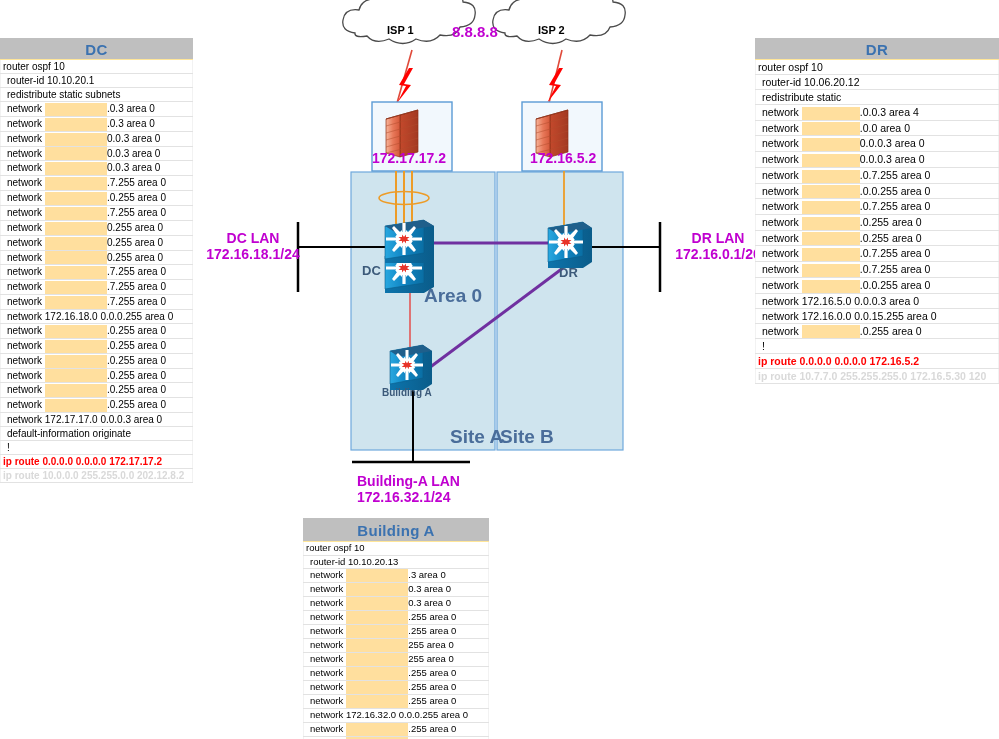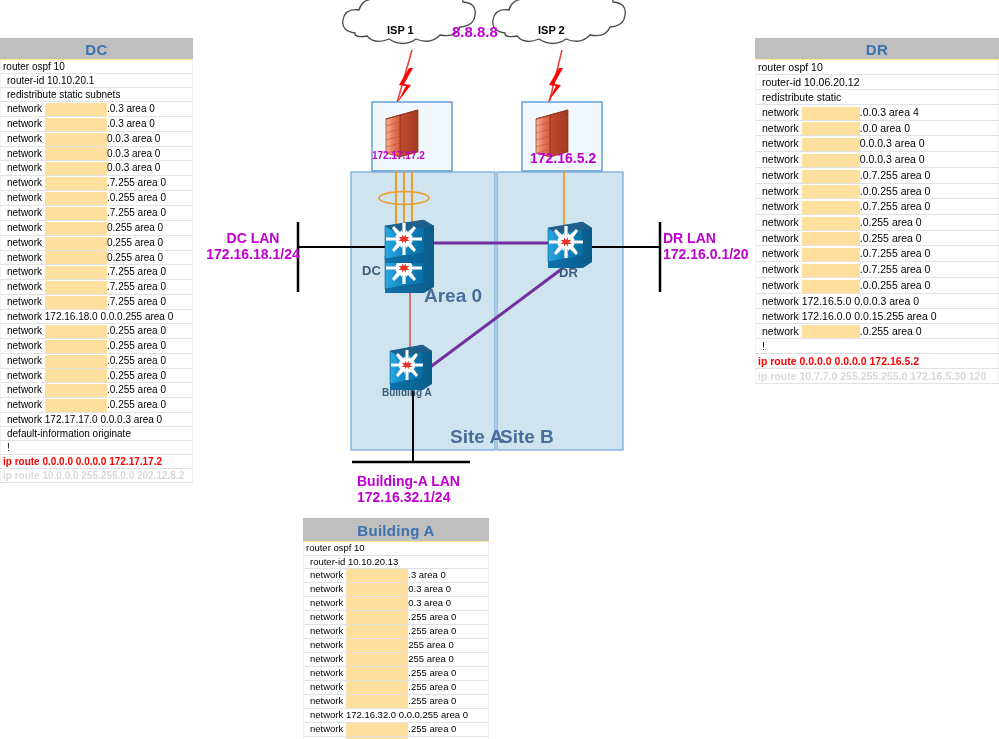--- a/index.html
+++ b/index.html
@@ -270,37 +270,37 @@
       </g>
     </g>
   </g>
 </svg>
 
 <div class="dlabel magenta" style="left:452px;top:2px;font-size:15px;margin-top:21px;">8.8.8.8</div>
 
 <div class="dlabel ispname" style="left:387px;top:24px;">ISP 1</div>
 <div class="dlabel ispname" style="left:538px;top:24px;">ISP 2</div>
 
-<div class="dlabel magenta" style="left:372px;top:150px;font-size:10px;">172.17.17.2</div>
+<div class="dlabel magenta" style="left:372px;top:150px;font-size:14px;">172.17.17.2</div>
 <div class="dlabel magenta" style="left:530px;top:150px;font-size:14px;">172.16.5.2</div>
 
 <div class="dlabel devname" style="left:362px;top:263px;font-size:13px;">DC</div>
 <div class="dlabel devname" style="left:559px;top:265px;font-size:13px;">DR</div>
 <div class="dlabel devname" style="left:382px;top:387px;font-size:10px;">Building A</div>
 
 <div class="dlabel siteword" style="left:424px;top:285px;font-size:19px;">Area 0</div>
 <div class="dlabel siteword" style="left:428px;top:426px;font-size:19px;margin-left:22px;">Site A</div>
 <div class="dlabel siteword" style="left:500px;top:426px;font-size:19px;">Site B</div>
 
 <div class="dlabel magenta" style="left:205px;top:230px;font-size:14px;text-align:center;width:96px;">
   <div>DC LAN</div>
   <div>172.16.18.1/24</div>
 </div>
 
-<div class="dlabel magenta" style="left:663px;top:230px;font-size:14px;width:110px;">
+<div class="dlabel magenta" style="left:663px;top:230px;font-size:14px;text-align:center;width:110px;">
   <div>DR LAN</div>
   <div>172.16.0.1/20</div>
 </div>
 
 <div class="dlabel magenta" style="left:357px;top:473px;font-size:14px;text-align:left;width:140px;">
   <div>Building-A LAN</div>
   <div>172.16.32.1/24</div>
 </div>
 
 <table class="cfg-table" id="dc-table">

